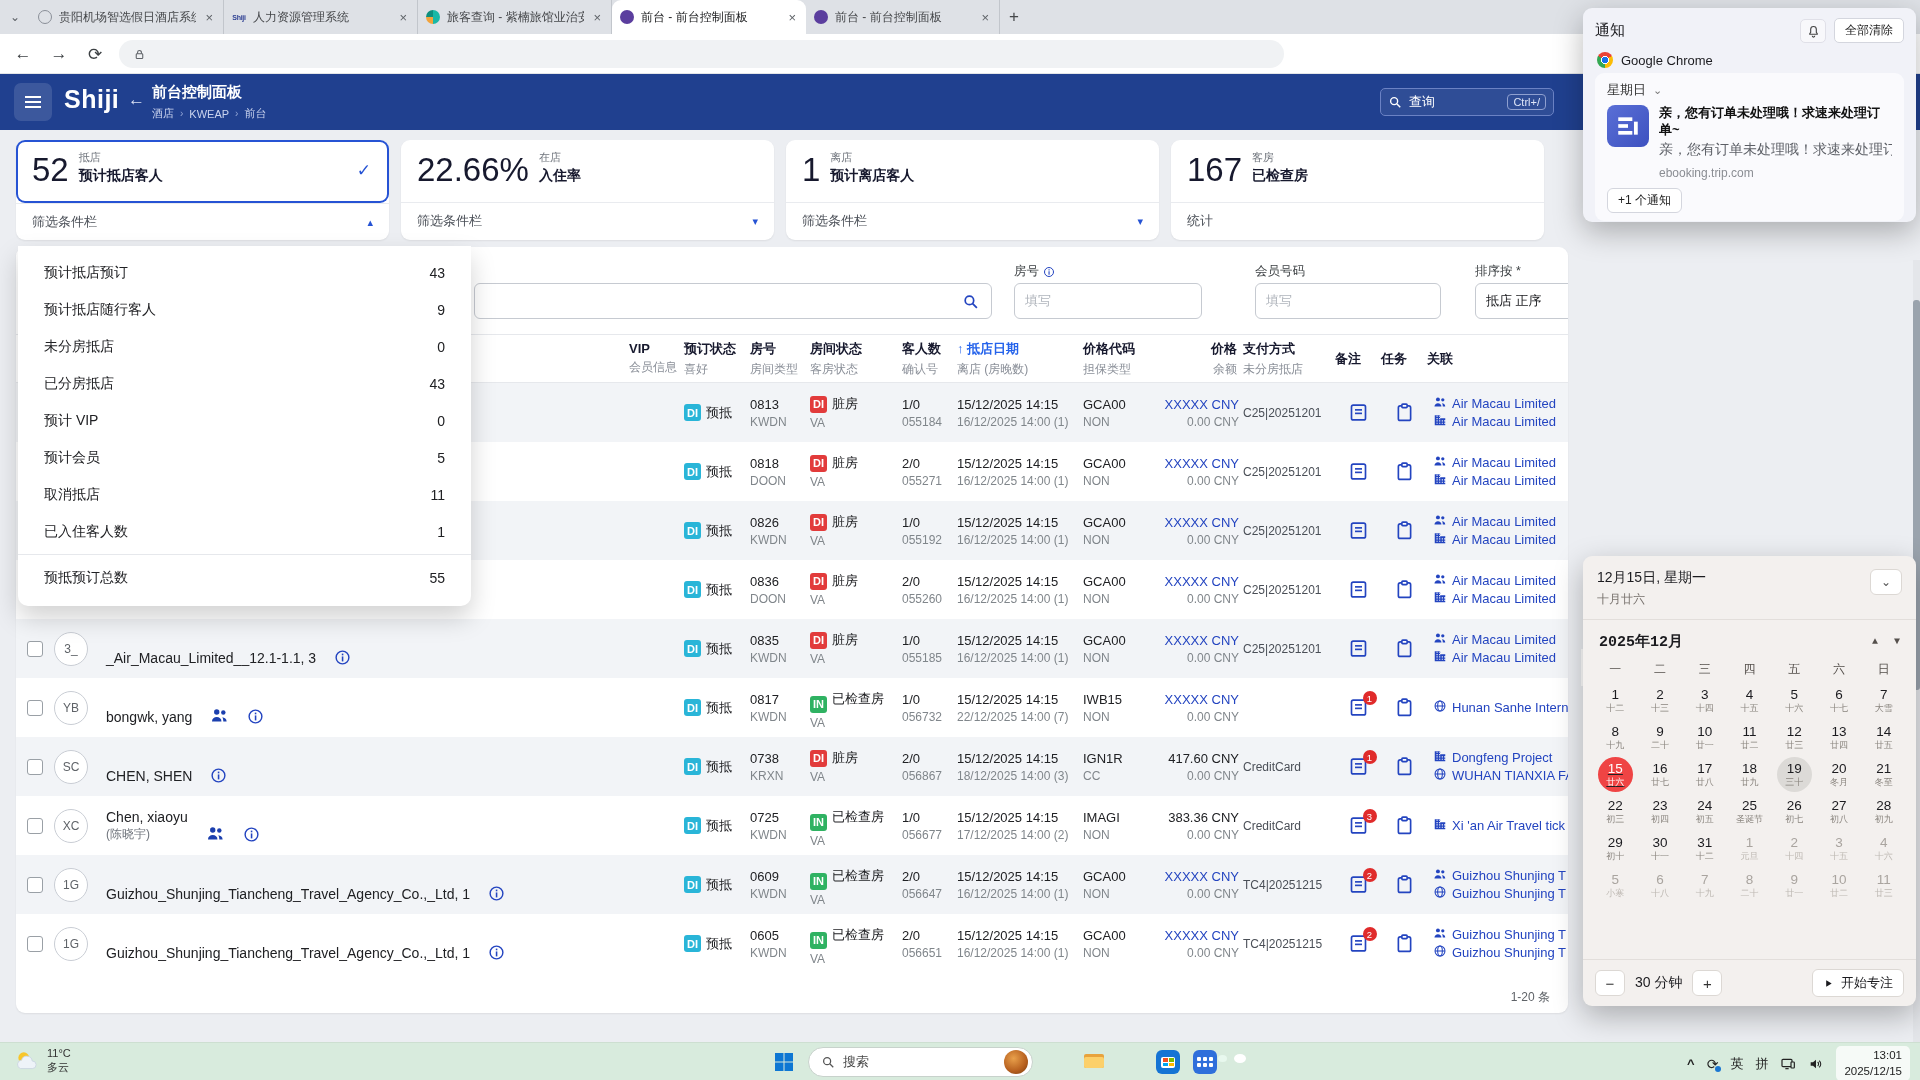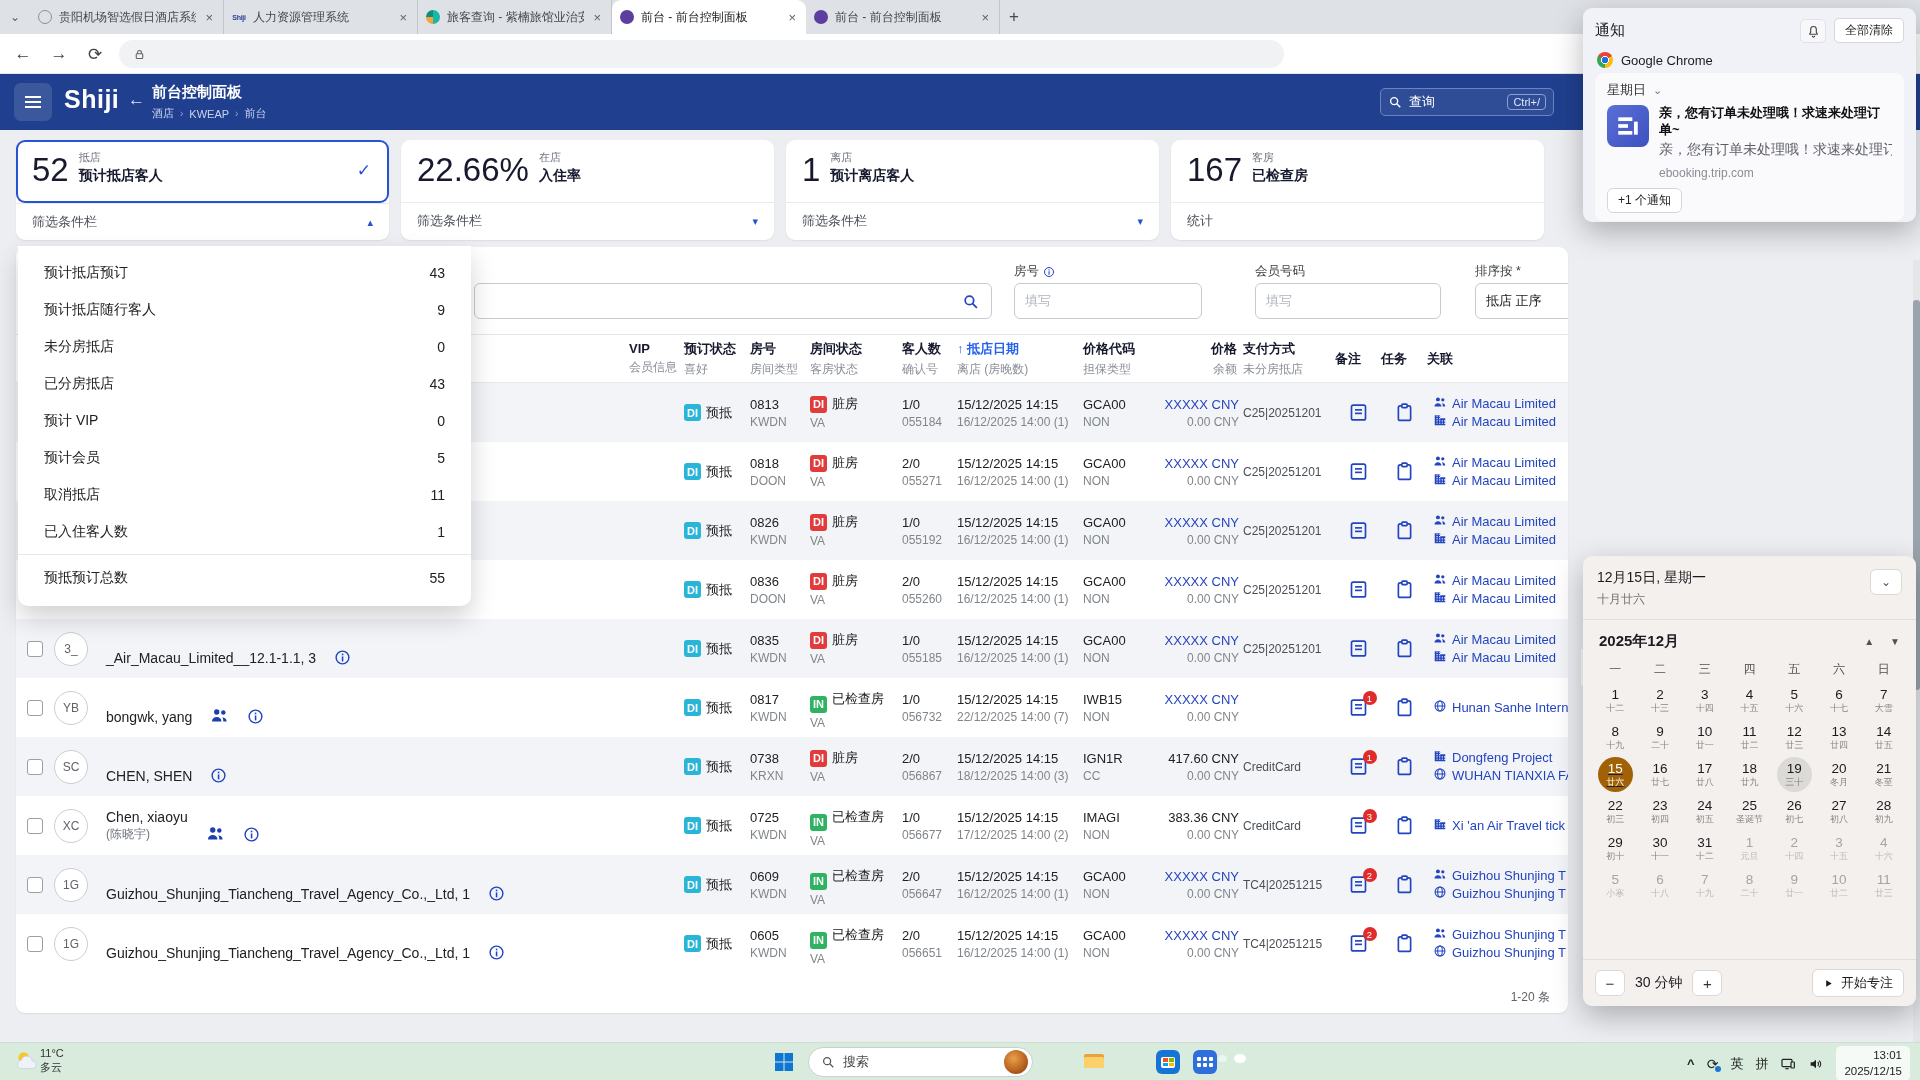--- a/index.html
+++ b/index.html
@@ -148,45 +148,45 @@
 
   
   .cal{position:absolute;left:1583px;top:556px;width:333px;height:450px;background:#f3f0ee;border-radius:9px;
     box-shadow:0 10px 30px rgba(0,0,0,.28);z-index:6;display:flex;flex-direction:column;overflow:hidden;}
   .chead{padding:13px 14px 11px;display:flex;align-items:flex-start;border-bottom:1px solid #e2dedb;}
   .cdate{flex:1;}
   .cdate .d1{font-size:14px;color:#1b1b1f;}
   .cdate .d2{font-size:12px;color:#77716d;margin-top:4px;}
   .ccollapse{width:32px;height:26px;background:#fff;border:1px solid #dcd8d4;border-radius:6px;
     display:flex;align-items:center;justify-content:center;color:#555;font-size:12px;}
-  .cmonth{padding:12px 16px 6px;display:flex;align-items:center;}
+  .cmonth{padding:12px 16px 6px;display:flex;align-items:center;font-family:Liberation Mono, monospace;}
   .cmonth .m{flex:1;font-size:15px;font-weight:bold;color:#1b1b1f;}
   .cmonth .arr{color:#55504c;font-size:10px;margin-left:16px;}
   .cweek{display:grid;grid-template-columns:repeat(7,1fr);padding:4px 10px 2px;font-size:12px;color:#55504c;text-align:center;}
   .cgrid{display:grid;grid-template-columns:repeat(7,1fr);grid-auto-rows:37px;padding:2px 10px 0;}
   .day{display:flex;align-items:center;justify-content:center;}
   .dwrap{width:35px;height:35px;border-radius:50%;display:flex;flex-direction:column;align-items:center;justify-content:center;}
   .dnum{font-size:13.5px;color:#1b1b1f;line-height:1;}
   .dlun{font-size:9px;color:#8a857f;margin-top:2px;line-height:1;}
-  .day.sel .dwrap{background:#a16207;text-decoration:underline;}
+  .day.sel .dwrap{background:#ef4444;text-decoration:underline;}
   .day.sel .dnum,.day.sel .dlun{color:#fff;}
   .day.today .dwrap{background:#dcdad7;}
   .day.dim .dnum{color:#a9a49f;} .day.dim .dlun{color:#bdb8b2;}
   .cfoot{margin-top:auto;border-top:1px solid #e2dedb;padding:9px 12px;display:flex;align-items:center;gap:10px;}
   .cbtn{width:30px;height:26px;background:#fff;border:1px solid #dcd8d4;border-radius:6px;
     display:flex;align-items:center;justify-content:center;font-size:15px;color:#333;}
   .ctimer{font-size:14px;color:#1b1b1f;}
   .cspacer{flex:1;}
   .cfocus{background:#fff;border:1px solid #dcd8d4;border-radius:6px;padding:4px 10px;display:flex;gap:7px;
     align-items:center;font-size:13px;color:#1b1b1f;}
   .cfocus svg{width:11px;height:11px;color:#1b1b1f;}
 
   
   .taskbar{position:absolute;left:0;bottom:0;width:1920px;height:38px;background:#d8ebdd;border-top:1px solid rgba(0,0,0,.05);z-index:8;}
-  .weather{position:absolute;left:14px;top:4px;display:flex;align-items:center;}
+  .weather{position:absolute;left:14px;top:4px;display:flex;gap:7px;align-items:center;}
   .weather .wtxt{font-size:11px;color:#333;line-height:1.25;}
   .wicon{width:26px;height:26px;}
   .tcenter{position:absolute;left:771px;top:4px;display:flex;gap:11px;align-items:center;}
   .startbtn{width:26px;height:26px;display:flex;align-items:center;justify-content:center;}
   .tsearch{width:225px;height:30px;border-radius:15px;background:#fff;border:1px solid #c8d2cc;
     display:flex;align-items:center;gap:8px;padding:0 4px 0 12px;}
   .tsearch svg{width:14px;height:14px;color:#555;}
   .tsearch .ph{flex:1;font-size:13px;color:#444;}
   .food{width:24px;height:24px;border-radius:50%;background:radial-gradient(circle at 40% 35%,#e9a04b,#b65f1e 60%,#713a10);}
   .tico{width:26px;height:26px;position:relative;}

